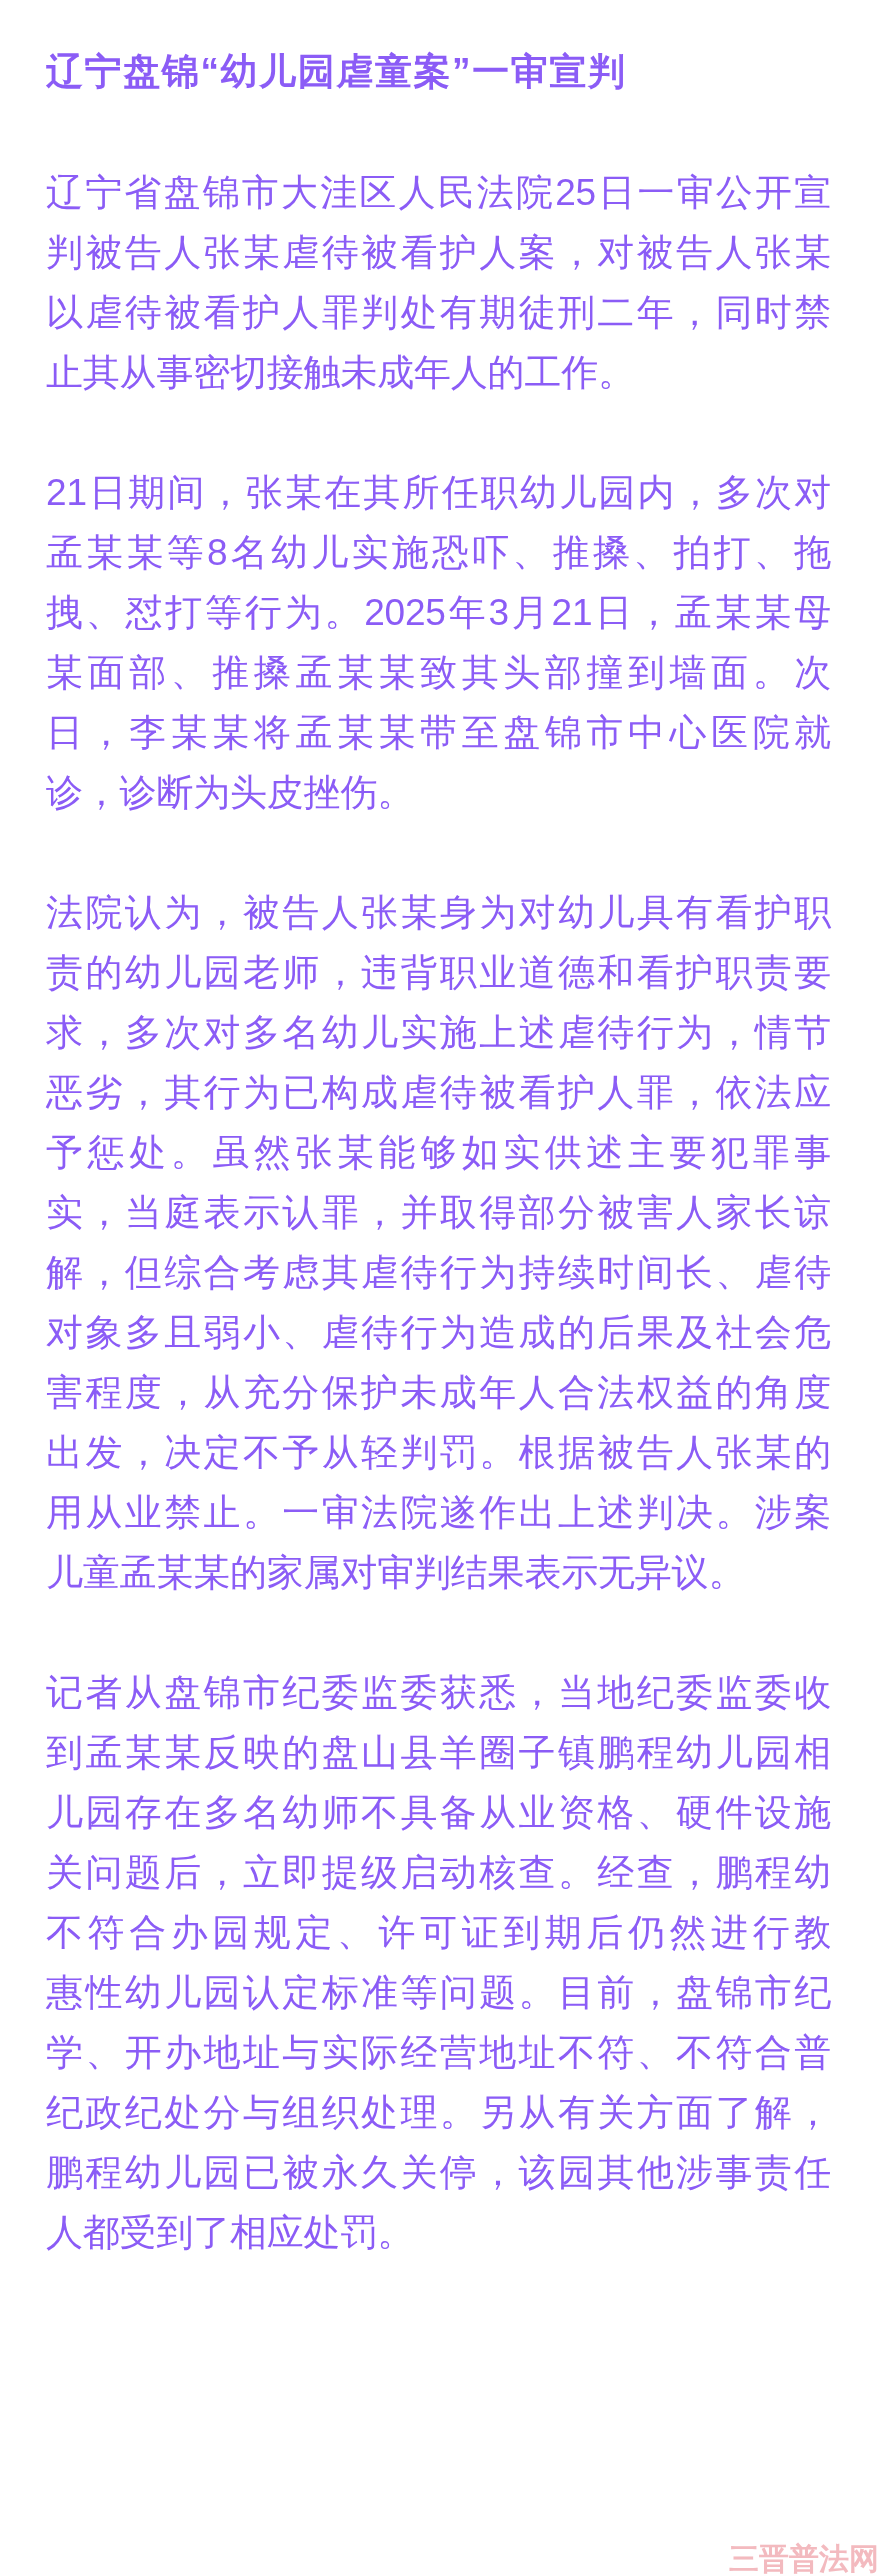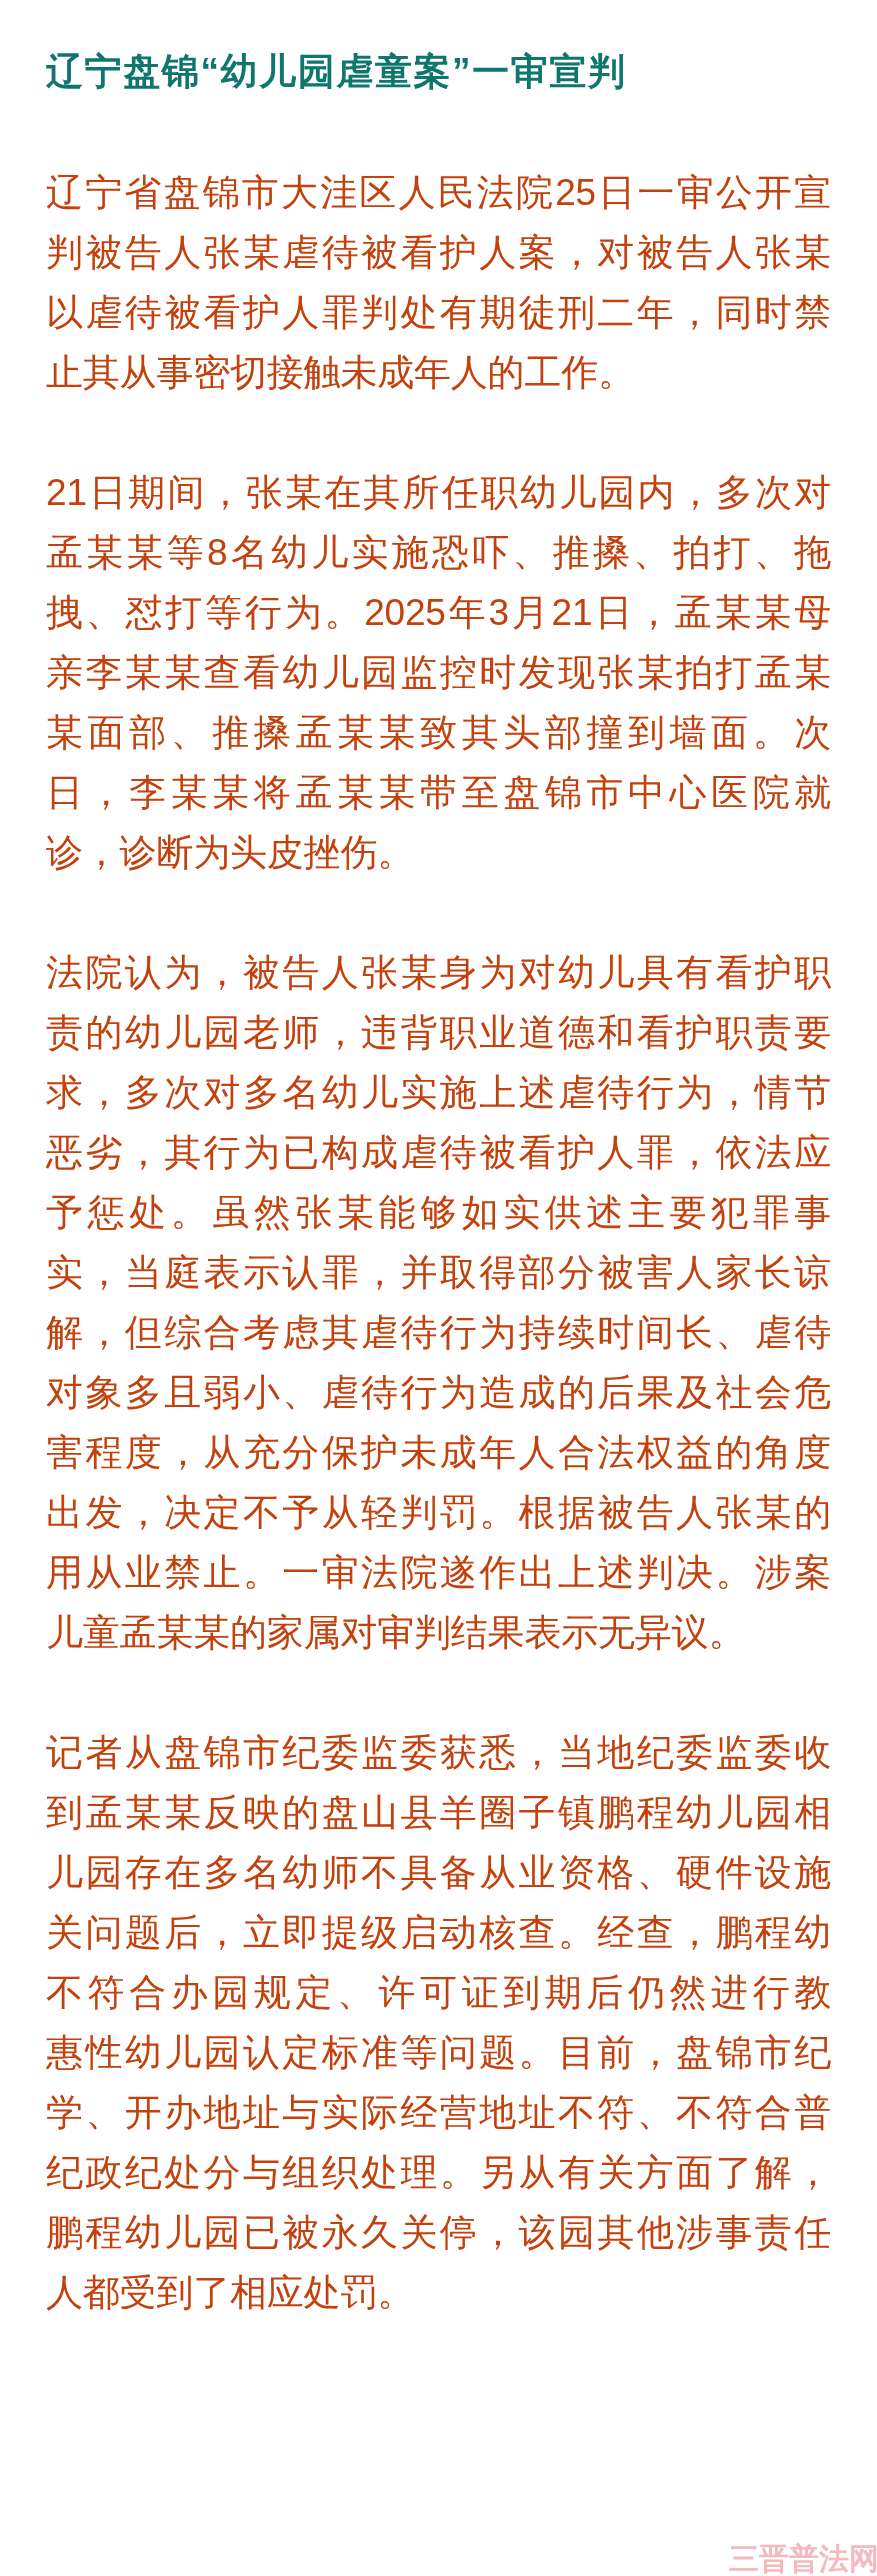--- a/index.html
+++ b/index.html
@@ -11,31 +11,31 @@
       background: #ffffff;
       font-family: "Liberation Sans", "DejaVu Sans", sans-serif;
     }
     .title {
       position: absolute;
       left: 46px;
       top: 42px;
       font-size: 37px;
       font-weight: 700;
       line-height: 60px;
-      color: #0f766e;
+      color: #8b5cf6;
       letter-spacing: 1.6px;
       white-space: nowrap;
       margin: 0;
     }
     .article {
       position: absolute;
       left: 46px;
       top: 163px;
       width: 785px;
-      color: #c2410c;
+      color: #8b5cf6;
     }
     .para { margin: 0; }
     .para + .para { margin-top: 60px; }
     .line {
       display: block;
       height: 60px;
       line-height: 60px;
       font-size: 37px;
       letter-spacing: -0.2px;
       text-align: justify;
@@ -72,21 +72,20 @@
       <span class="line">辽宁省盘锦市大洼区人民法院25日一审公开宣</span>
       <span class="line">判被告人张某虐待被看护人案，对被告人张某</span>
       <span class="line">以虐待被看护人罪判处有期徒刑二年，同时禁</span>
       <span class="line last">止其从事密切接触未成年人的工作。</span>
     </p>
 
     <p class="para">
       <span class="line">21日期间，张某在其所任职幼儿园内，多次对</span>
       <span class="line">孟某某等8名幼儿实施恐吓、推搡、拍打、拖</span>
       <span class="line">拽、怼打等行为。2025年3月21日，孟某某母</span>
-      <span class="line">亲李某某查看幼儿园监控时发现张某拍打孟某</span>
       <span class="line">某面部、推搡孟某某致其头部撞到墙面。次</span>
       <span class="line">日，李某某将孟某某带至盘锦市中心医院就</span>
       <span class="line last">诊，诊断为头皮挫伤。</span>
     </p>
 
     <p class="para">
       <span class="line">法院认为，被告人张某身为对幼儿具有看护职</span>
       <span class="line">责的幼儿园老师，违背职业道德和看护职责要</span>
       <span class="line">求，多次对多名幼儿实施上述虐待行为，情节</span>
       <span class="line">恶劣，其行为已构成虐待被看护人罪，依法应</span>

